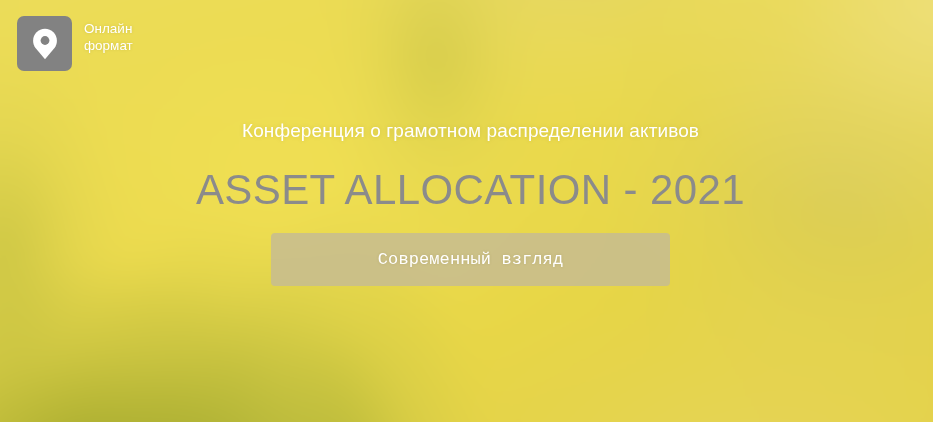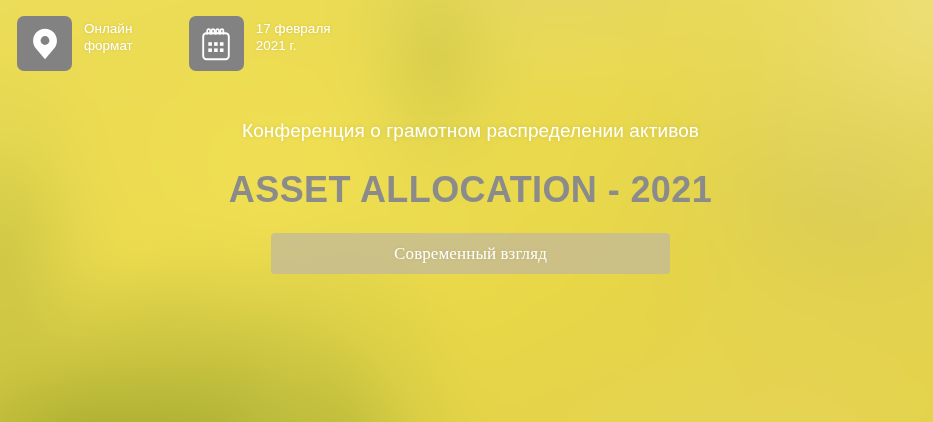--- a/index.html
+++ b/index.html
@@ -76,36 +76,36 @@
     color:#ffffff;
     font-size:19px;
     line-height:26px;
     letter-spacing:0.1px;
     text-shadow:0 0 4px rgba(130,118,40,0.20);
   }
 
   #hero-title {
     margin-top:22px;
     color:#8b8b8b;
-    font-size:36px;
-    font-weight:bold;
+    font-size:42px;
+    font-weight:normal;
     line-height:48px;
     letter-spacing:0.4px;
   }
 
   
   #cta-wrap { margin-top:19px; }
 
   #cta-button {
     display:inline-flex; align-items:center; justify-content:center;
-    width:399px; height:41px;
+    width:399px; height:53px;
     background:rgba(196,186,150,0.80);
     border:none; border-radius:4px;
     color:#ffffff;
-    font-family:Liberation Serif, serif;
+    font-family:Liberation Mono, monospace;
     font-size:17px;
     letter-spacing:0.1px;
     cursor:pointer;
     text-shadow:0 0 3px rgba(110,100,40,0.18);
   }
 </style>
 </head>
 <body>
 
 <div id="hero">
@@ -118,46 +118,20 @@
       <div class="info-badge">
         <svg width="26" height="32" viewBox="0 0 26 32" aria-hidden="true">
           <path d="M13 0.8C6.4 0.8 1.1 6.1 1.1 12.7c0 2.6 0.9 4.9 2.2 7L13 31.2l9.7-11.5c1.3-2.1 2.2-4.4 2.2-7C24.9 6.1 19.6 0.8 13 0.8z" fill="#ffffff"></path>
           <circle cx="13" cy="12.5" r="4.4" fill="#828282"></circle>
         </svg>
       </div>
       <div class="info-label">Онлайн
 формат</div>
     </div>
 
-    <div class="info-item">
-      <div class="info-badge">
-        <svg width="30" height="34" viewBox="0 0 30 34" aria-hidden="true">
-
-          <rect x="2.2" y="6.2" width="25.6" height="26" rx="3.2" ry="3.2" fill="none" stroke="#ffffff" stroke-width="1.9"></rect>
-
-          <g fill="none" stroke="#ffffff" stroke-width="1.7">
-            <path d="M6.2 7.6 v-4.0 a1.5 1.5 0 0 1 3.0 0 v4.0"></path>
-            <path d="M10.6 7.6 v-4.0 a1.5 1.5 0 0 1 3.0 0 v4.0"></path>
-            <path d="M15.0 7.6 v-4.0 a1.5 1.5 0 0 1 3.0 0 v4.0"></path>
-            <path d="M19.4 7.6 v-4.0 a1.5 1.5 0 0 1 3.0 0 v4.0"></path>
-          </g>
-
-          <g fill="#ffffff">
-            <rect x="7.3" y="15.2" width="3.6" height="3.6"></rect>
-            <rect x="13.1" y="15.2" width="3.6" height="3.6"></rect>
-            <rect x="18.9" y="15.2" width="3.6" height="3.6"></rect>
-            <rect x="7.3" y="21.4" width="3.6" height="3.6"></rect>
-            <rect x="13.1" y="21.4" width="3.6" height="3.6"></rect>
-            <rect x="18.9" y="21.4" width="3.6" height="3.6"></rect>
-          </g>
-        </svg>
-      </div>
-      <div class="info-label">17 февраля
-2021 г.</div>
-    </div>
 
   </div>
 
   <div id="hero-copy">
 
     <div id="hero-subtitle">Конференция о грамотном распределении активов</div>
 
     <h1 id="hero-title">ASSET ALLOCATION - 2021</h1>
 
     <div id="cta-wrap">

